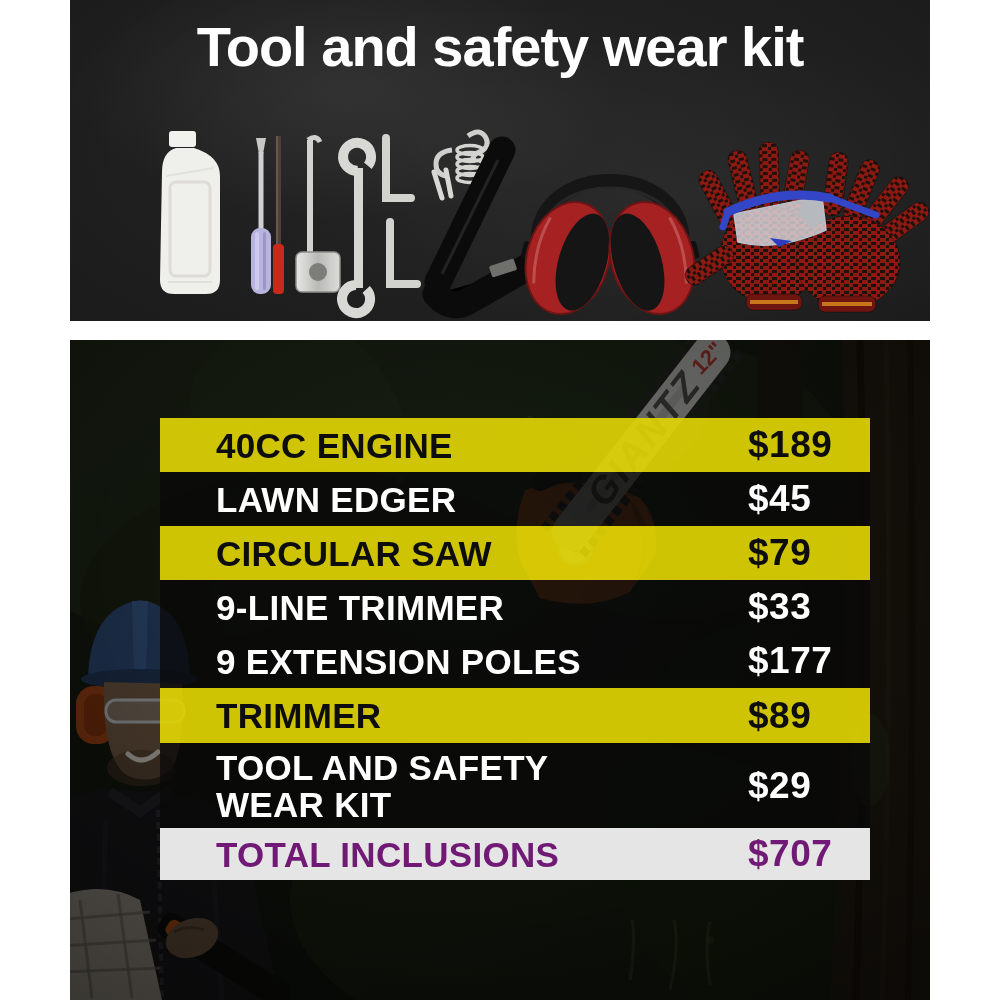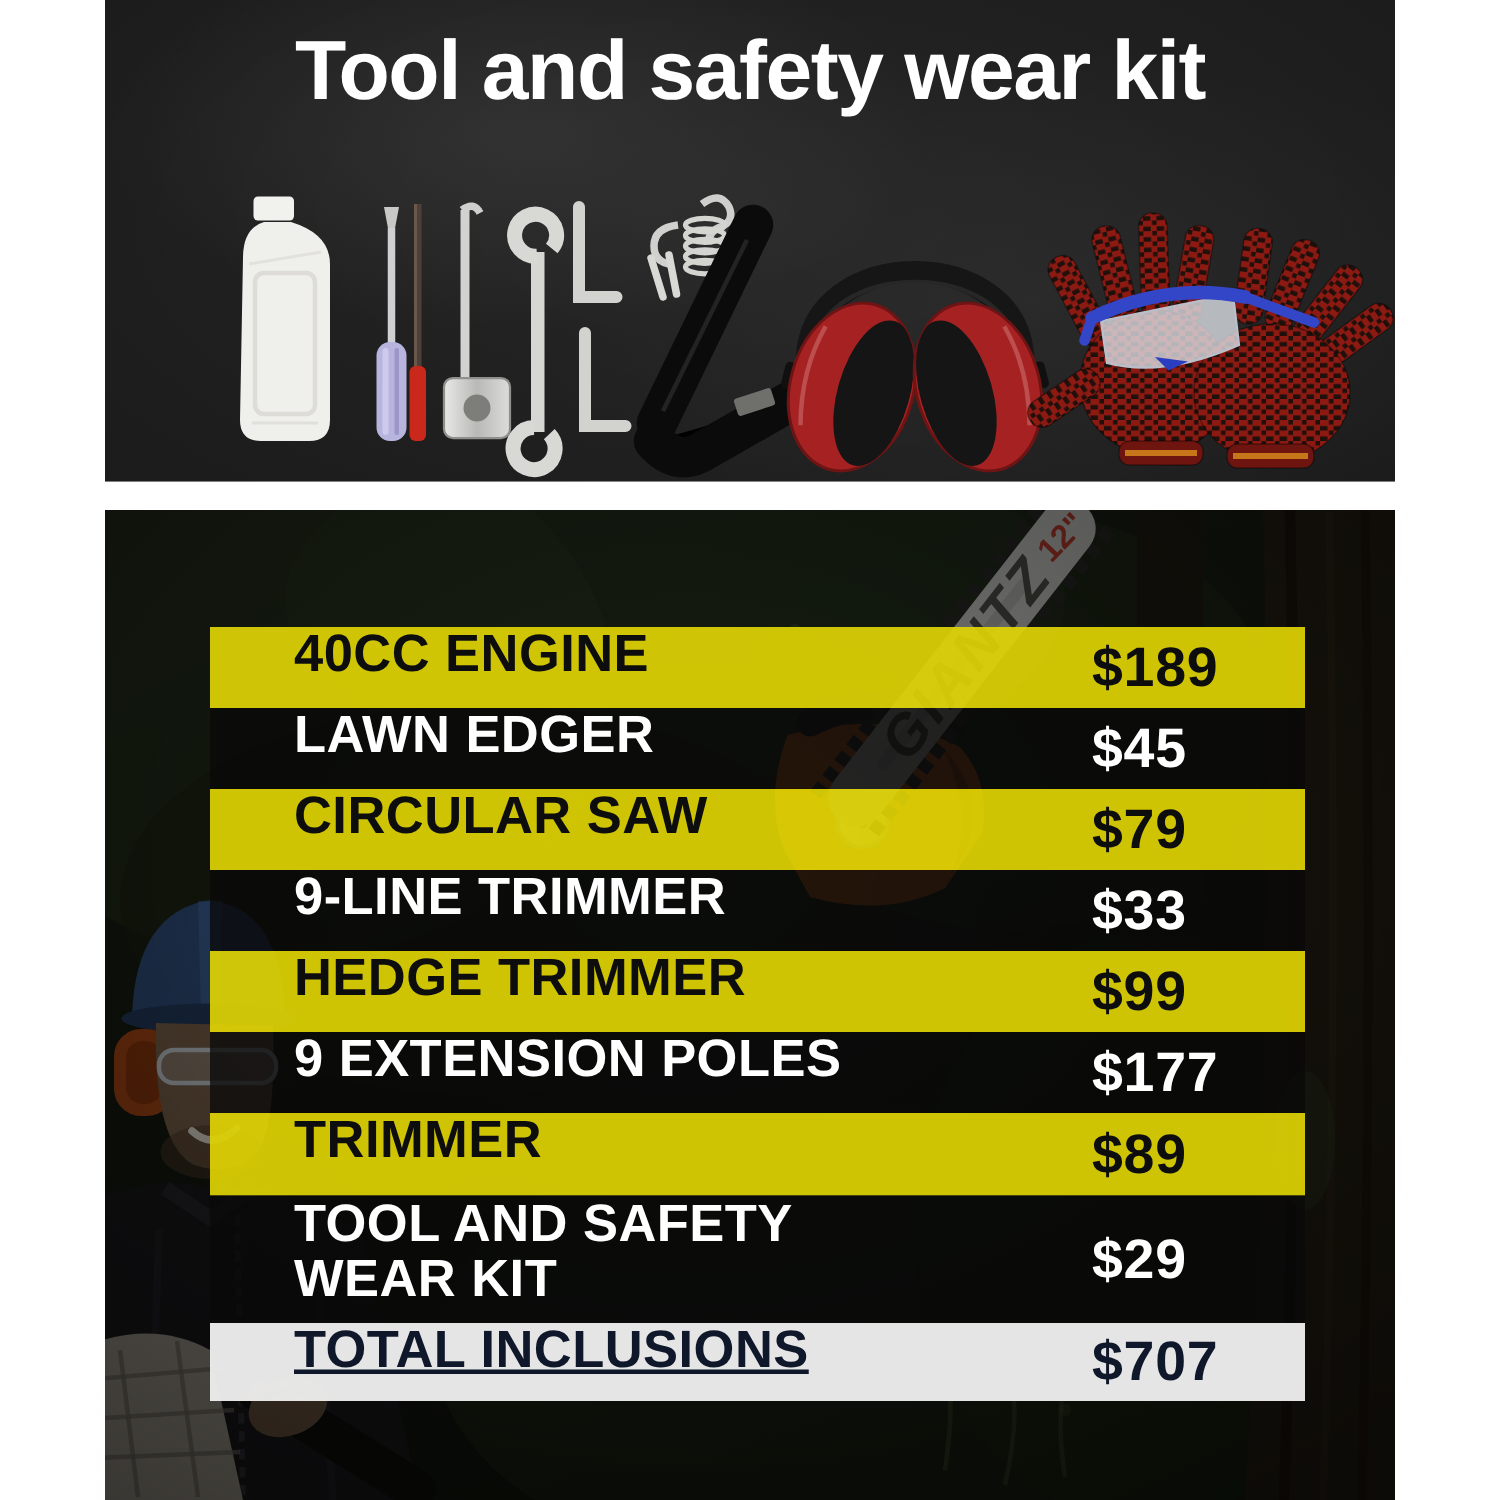--- a/index.html
+++ b/index.html
@@ -30,27 +30,27 @@
     position:absolute;left:70px;top:340px;width:860px;height:660px;
     background:linear-gradient(160deg,#1b2117 0%,#12170e 45%,#0d110b 100%);
     overflow:hidden;
   }
   .photo svg{position:absolute;left:0;top:0;}
 
   
   .price-table{
     position:absolute;left:70px;top:78px;width:730px;z-index:5;
   }
-  .row{position:relative;display:flex;height:54px;}
+  .row{position:relative;display:flex;align-items:center;height:54px;margin-left:20px;}
   .row.r7{height:55px;}
   .row.tall{height:85px;}
   .row.total{height:52px;}
   .row.yellow{background:rgba(224,212,4,0.92);color:#0d0d0d;}
   .row.dark{background:rgba(9,9,9,0.76);color:#ffffff;}
-  .row.total{background:rgba(236,236,236,0.97);color:#0f172a;text-decoration:underline;}
+  .row.total{background:rgba(236,236,236,0.97);color:#701a75;}
   .lbl{
     padding-left:56px;font-size:35px;font-weight:bold;letter-spacing:.3px;
     line-height:1.0;
   }
   .row.tall .lbl{max-width:400px;line-height:37px;}
   .price{
     position:absolute;left:588px;top:50%;transform:translateY(-50%);
     font-size:37px;font-weight:bold;letter-spacing:.5px;
   }
 </style>
@@ -262,24 +262,20 @@
       <span class="price">$45</span>
     </div>
     <div class="row yellow">
       <span class="lbl">CIRCULAR SAW</span>
       <span class="price">$79</span>
     </div>
     <div class="row dark">
       <span class="lbl">9-LINE TRIMMER</span>
       <span class="price">$33</span>
     </div>
-    <div class="row yellow">
-      <span class="lbl">HEDGE TRIMMER</span>
-      <span class="price">$99</span>
-    </div>
     <div class="row dark">
       <span class="lbl">9 EXTENSION POLES</span>
       <span class="price">$177</span>
     </div>
     <div class="row yellow r7">
       <span class="lbl">TRIMMER</span>
       <span class="price">$89</span>
     </div>
     <div class="row dark tall">
       <span class="lbl">TOOL AND SAFETY WEAR KIT</span>

